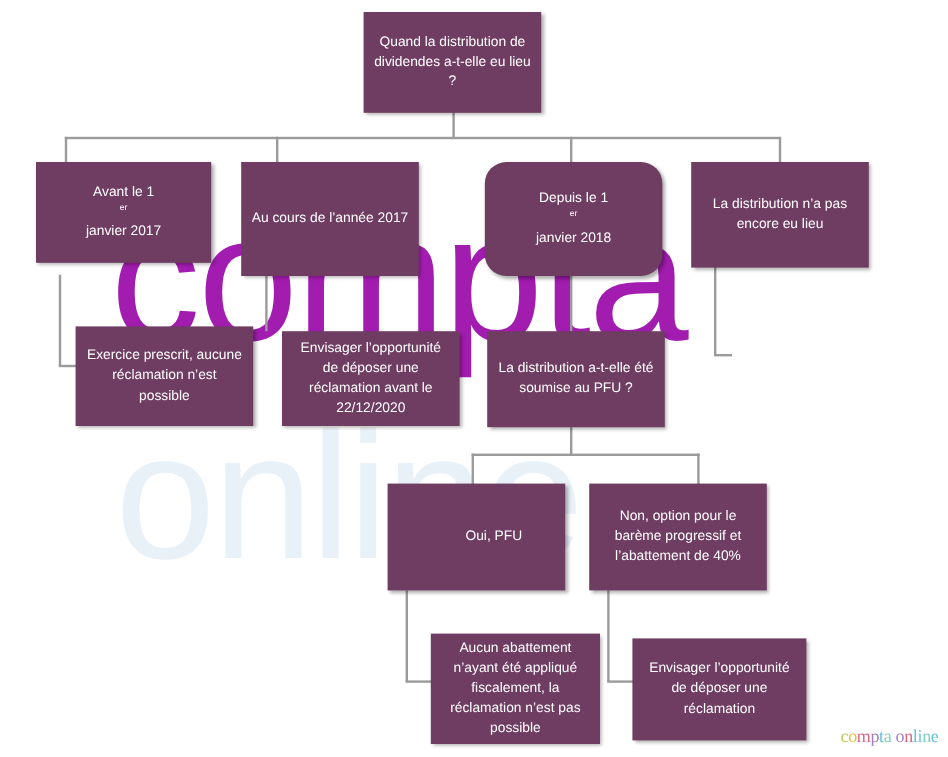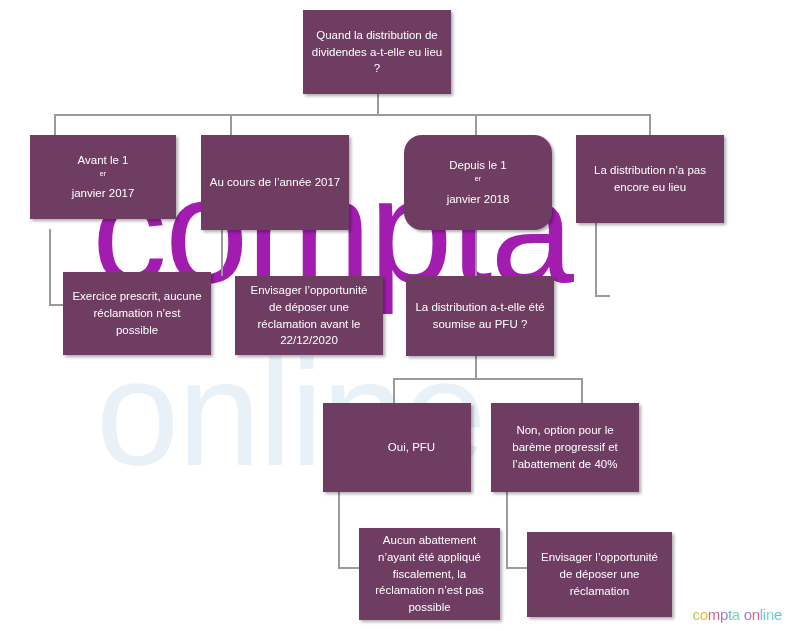--- a/index.html
+++ b/index.html
@@ -72,21 +72,21 @@
     font-size: 0.62em;
     vertical-align: super;
     line-height: 0;
   }
 
   
   #footer-logo {
     position: absolute;
     right: 8px;
     bottom: 8px;
-    font-family: Liberation Sans, sans-serif;
+    font-family: Liberation Serif, serif;
     font-size: 15px;
     letter-spacing: -0.3px;
     z-index: 5;
     white-space: nowrap;
     margin-left: 48px;
   }
   #footer-logo .c1 { color: #b5cf57; }
   #footer-logo .c2 { color: #e8b93b; }
   #footer-logo .c3 { color: #e0657f; }
   #footer-logo .c4 { color: #9f7fc0; }

